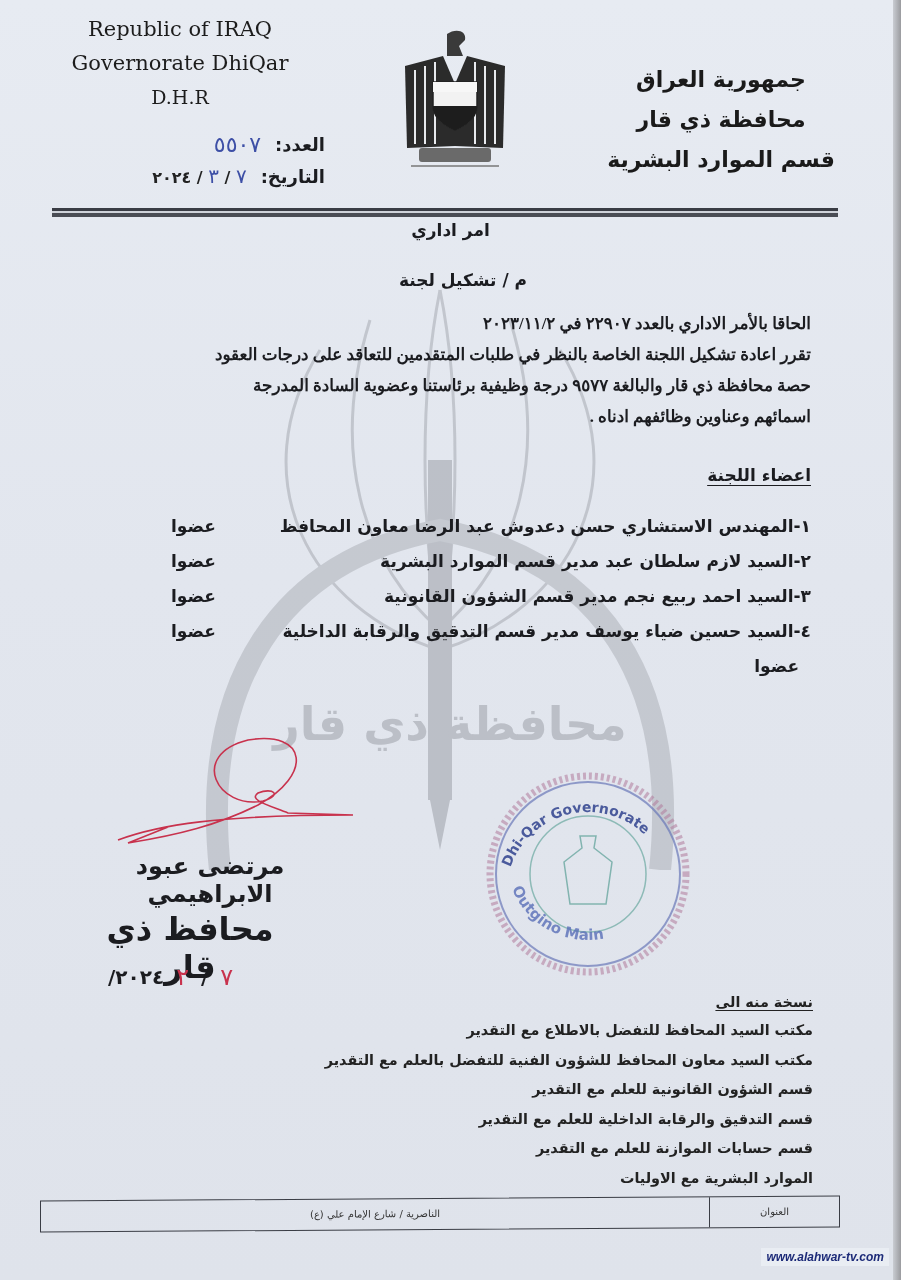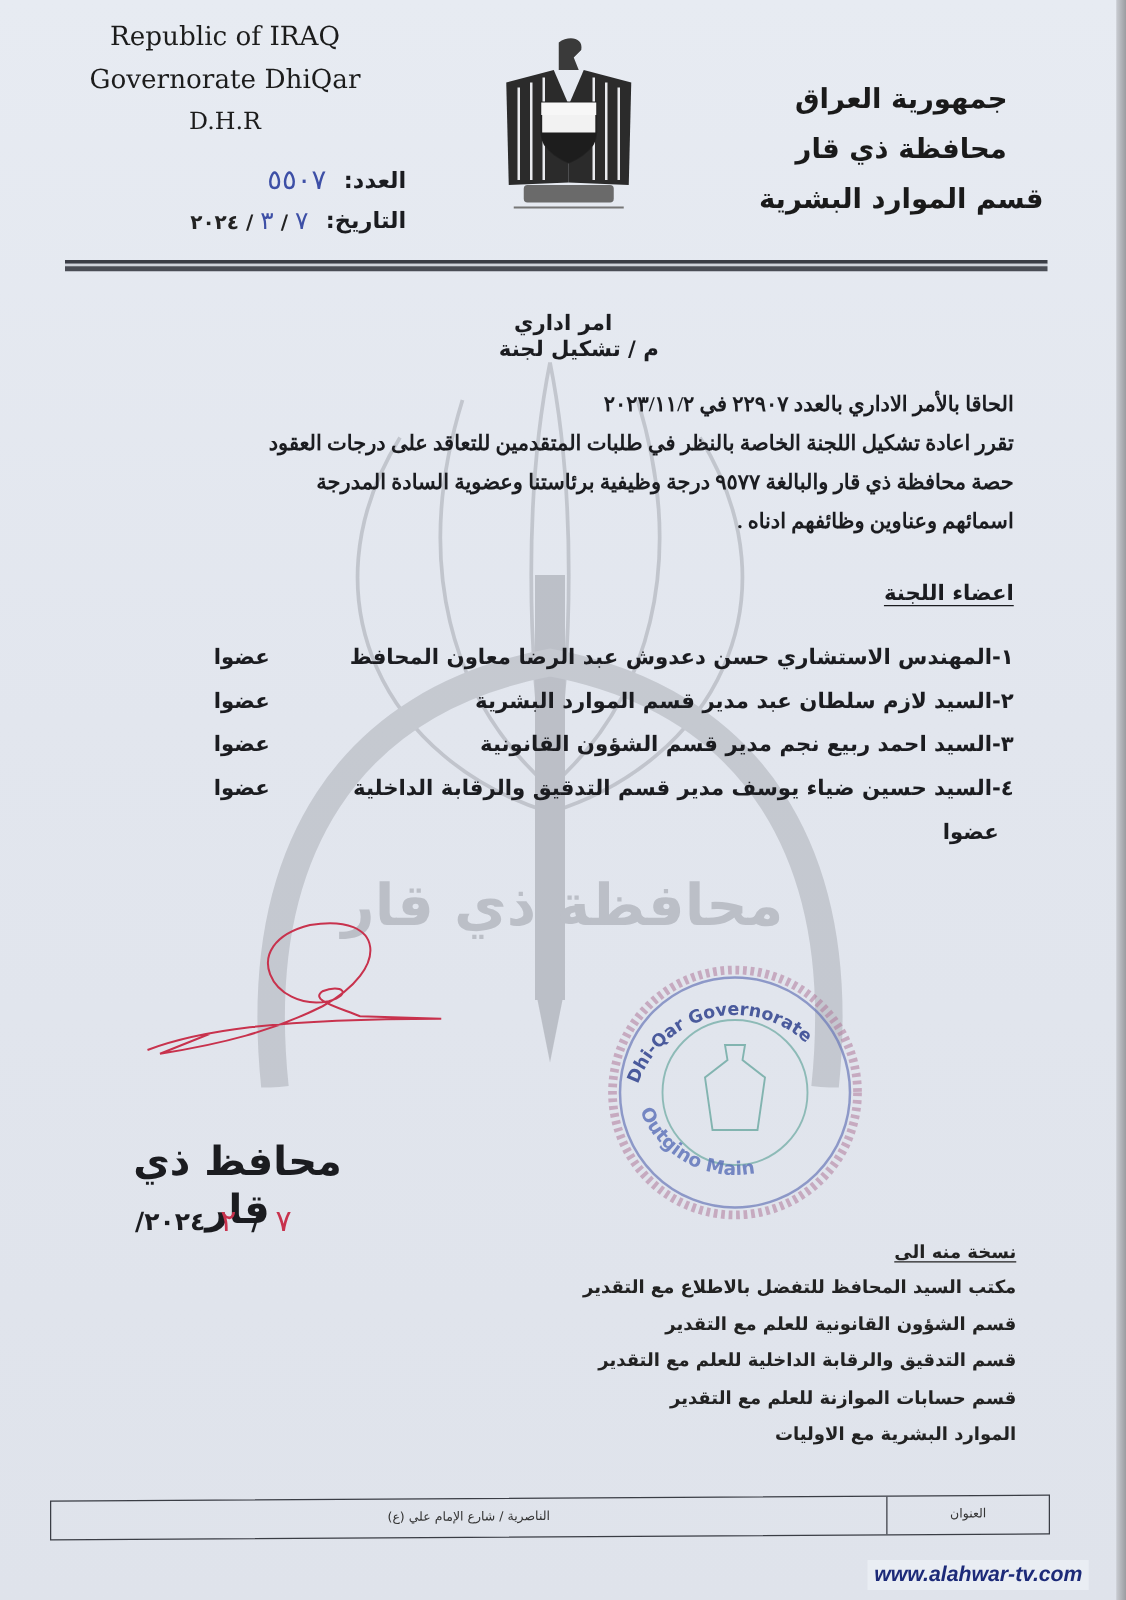--- a/index.html
+++ b/index.html
@@ -49,21 +49,21 @@
   .divider { position: absolute; left: 52px; top: 208px; width: 786px; height: 10px; }
   .divider .a { height: 3px; background: #3a3d45; }
   .divider .b { height: 2px; background: #cfd3da; }
   .divider .c { height: 4px; background: #4a4d55; }
 
   
   .watermark { position: absolute; left: 160px; top: 230px; width: 560px; height: 640px; opacity: 0.32; }
 
   
   .title { position: absolute; left: 0; width: 901px; text-align: center; direction: rtl; font-size: 17px; font-weight: bold; }
-  .title.t1 { top: 249px; }
+  .title.t1 { top: 220px; }
   .title.t2 { top: 270px; padding-left: 25px; }
   .body-text { position: absolute; right: 90px; top: 308px; width: 760px; direction: rtl; text-align: right; font-weight: bold; font-size: 16.8px; line-height: 31px; }
   .body-text .para-line { display: block; white-space: nowrap; font-family: Liberation Serif, serif; }
   .members-head { position: absolute; right: 90px; top: 465px; direction: rtl; font-weight: bold; font-size: 17px; text-decoration: underline; text-underline-offset: 4px; }
   .members { position: absolute; right: 90px; top: 508px; width: 640px; direction: rtl; font-weight: bold; font-size: 17px; }
   .member { display: flex; justify-content: space-between; height: 35px; align-items: center; }
   .member .role { margin-right: 12px; }
 
   
   .signature { position: absolute; left: 98px; top: 735px; width: 270px; height: 110px; }
@@ -77,21 +77,21 @@
 
   
   .copies { position: absolute; right: 88px; top: 988px; width: 560px; direction: rtl; text-align: right; font-size: 14.4px; font-weight: bold; color: #222; }
   .copies .head { text-decoration: underline; text-underline-offset: 3px; display: block; height: 28px; line-height: 28px; }
   .copies .item { display: block; height: 29.5px; line-height: 29.5px; white-space: nowrap; }
 
   
   .footer-box { position: absolute; left: 40px; top: 1198px; width: 800px; height: 32px; border: 1.5px solid #3a3d45; display: flex; direction: rtl; transform: skewY(-0.35deg); }
   .footer-box .label { width: 130px; border-left: 1.5px solid #3a3d45; text-align: center; font-size: 10px; line-height: 30px; color: #333; }
   .footer-box .value { flex: 1; text-align: center; font-size: 10px; line-height: 30px; color: #333; }
-  .watermark-url { position: absolute; right: 30px; top: 1248px; background: #e9edf3; color: #1c2a78; font-style: italic; font-weight: bold; font-size: 17px; padding: 2px 5px; font-family: "Liberation Sans", sans-serif; }
+  .watermark-url { position: absolute; right: 12px; top: 1248px; background: #e9edf3; color: #1c2a78; font-style: italic; font-weight: bold; font-size: 12px; padding: 2px 5px; font-family: "Liberation Sans", sans-serif; }
 </style>
 </head>
 <body>
 
 <div class="page">
   <div class="edge-right"></div>
 
   <svg class="watermark" viewBox="0 0 560 640">
     <g fill="none" stroke="#7d8088" stroke-width="3">
       <path d="M280 420 C 150 380, 80 250, 160 120"></path>
@@ -189,20 +189,21 @@
       <span class="role">عضوا</span>
     </div>
     <div class="member">
       <span class="role">عضوا</span>
     </div>
   </div>
 
   <svg class="signature" viewBox="0 0 270 110">
     <path d="M20 105 C 60 90, 120 80, 255 80 L 190 78 C 170 70, 150 65, 160 58 C 175 52, 185 60, 165 66 C 120 75, 90 20, 150 5 C 210 -5, 215 40, 160 70 C 120 90, 80 100, 30 108 L 70 92" fill="none" stroke="#c8324d" stroke-width="1.6"></path>
   </svg>
+  <div class="sig-name">مرتضى عبود الابراهيمي</div>
   <div class="sig-title">محافظ ذي قار</div>
   <div class="sig-date">
     <span class="red">٧</span>
     <span>/</span>
     <span class="red">٢</span>
     <span>٢٠٢٤/</span>
   </div>
 
   <svg class="stamp" viewBox="0 0 240 210">
     <defs>
@@ -217,20 +218,21 @@
       <textPath href="#topArc" startOffset="4%">Dhi-Qar Governorate</textPath>
     </text>
     <text font-size="15" fill="#5a6fb8" font-family="DejaVu Sans, sans-serif" font-weight="bold" opacity="0.8">
       <textPath href="#botArc" startOffset="6%">Outgino Main</textPath>
     </text>
   </svg>
 
   <div class="copies">
     <span class="head">نسخة منه الى</span>
     <span class="item">مكتب السيد المحافظ للتفضل بالاطلاع مع التقدير</span>
+    <span class="item">مكتب السيد معاون المحافظ للشؤون الفنية للتفضل بالعلم مع التقدير</span>
     <span class="item">قسم الشؤون القانونية للعلم مع التقدير</span>
     <span class="item">قسم التدقيق والرقابة الداخلية للعلم مع التقدير</span>
     <span class="item">قسم حسابات الموازنة للعلم مع التقدير</span>
     <span class="item">الموارد البشرية مع الاوليات</span>
   </div>
 
   <div class="footer-box">
     <div class="label">العنوان</div>
     <div class="value">الناصرية / شارع الإمام علي (ع)</div>
   </div>

